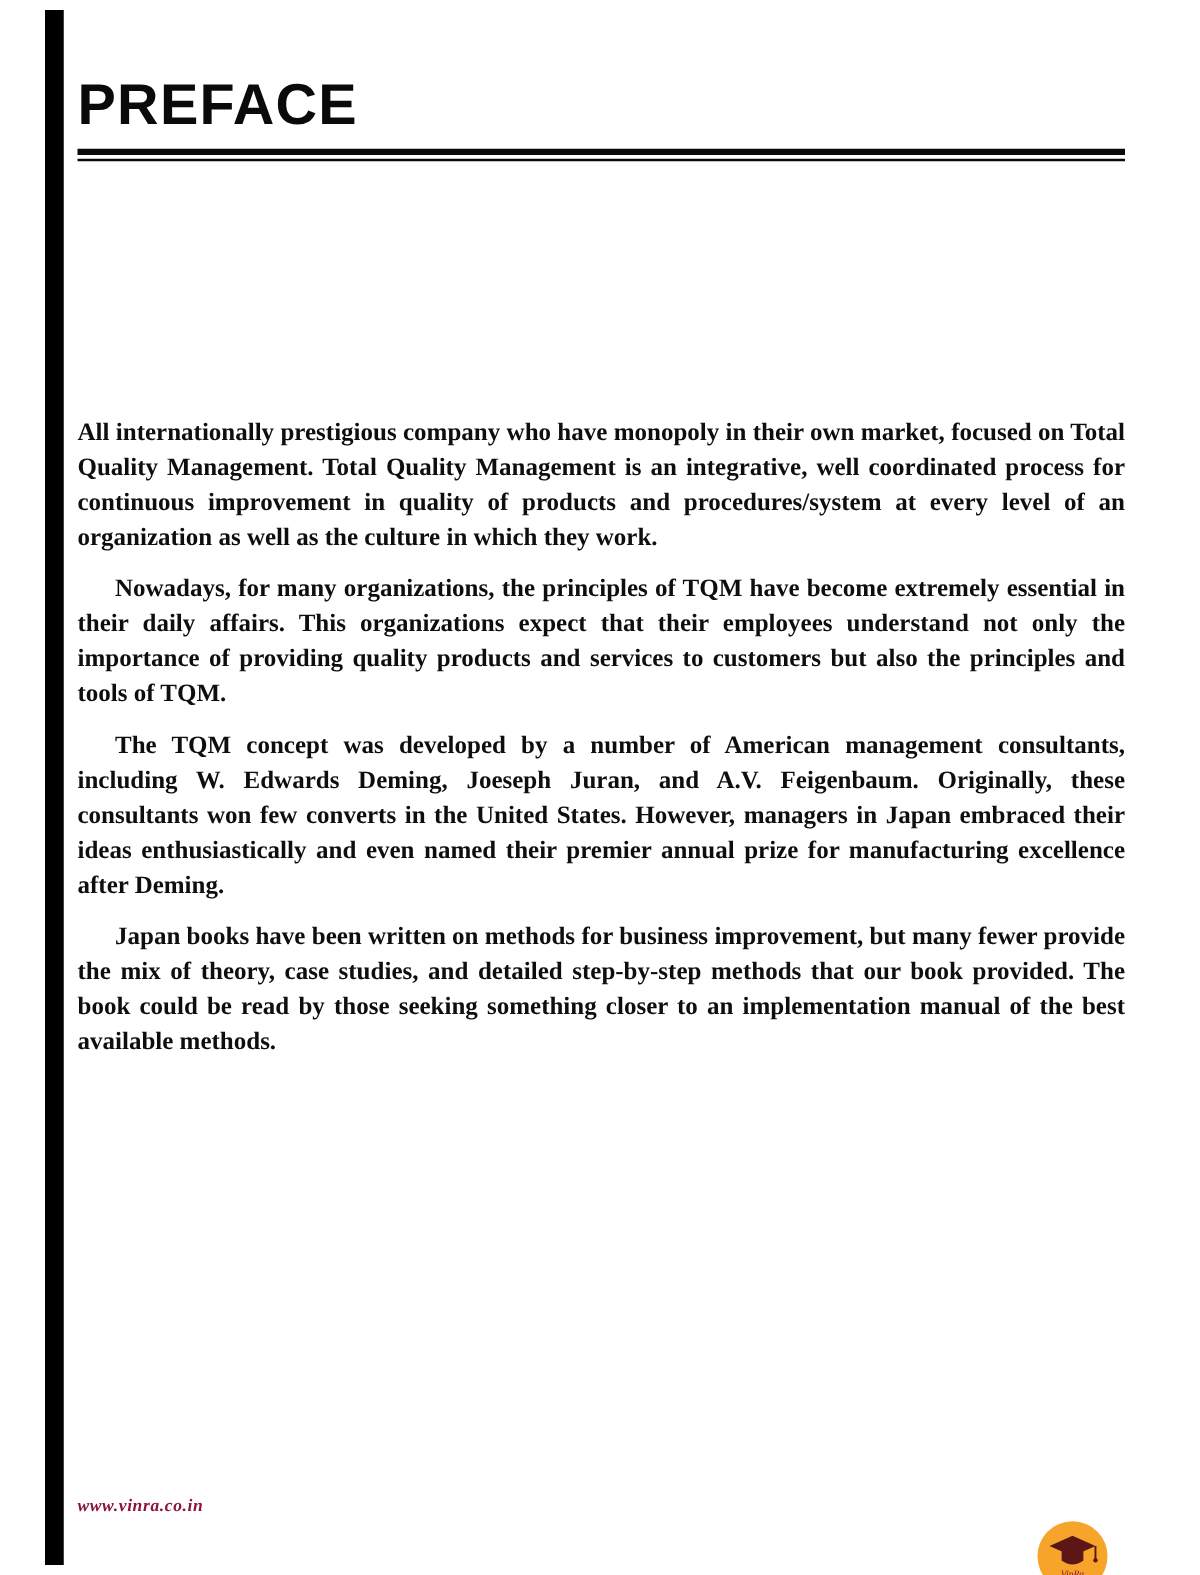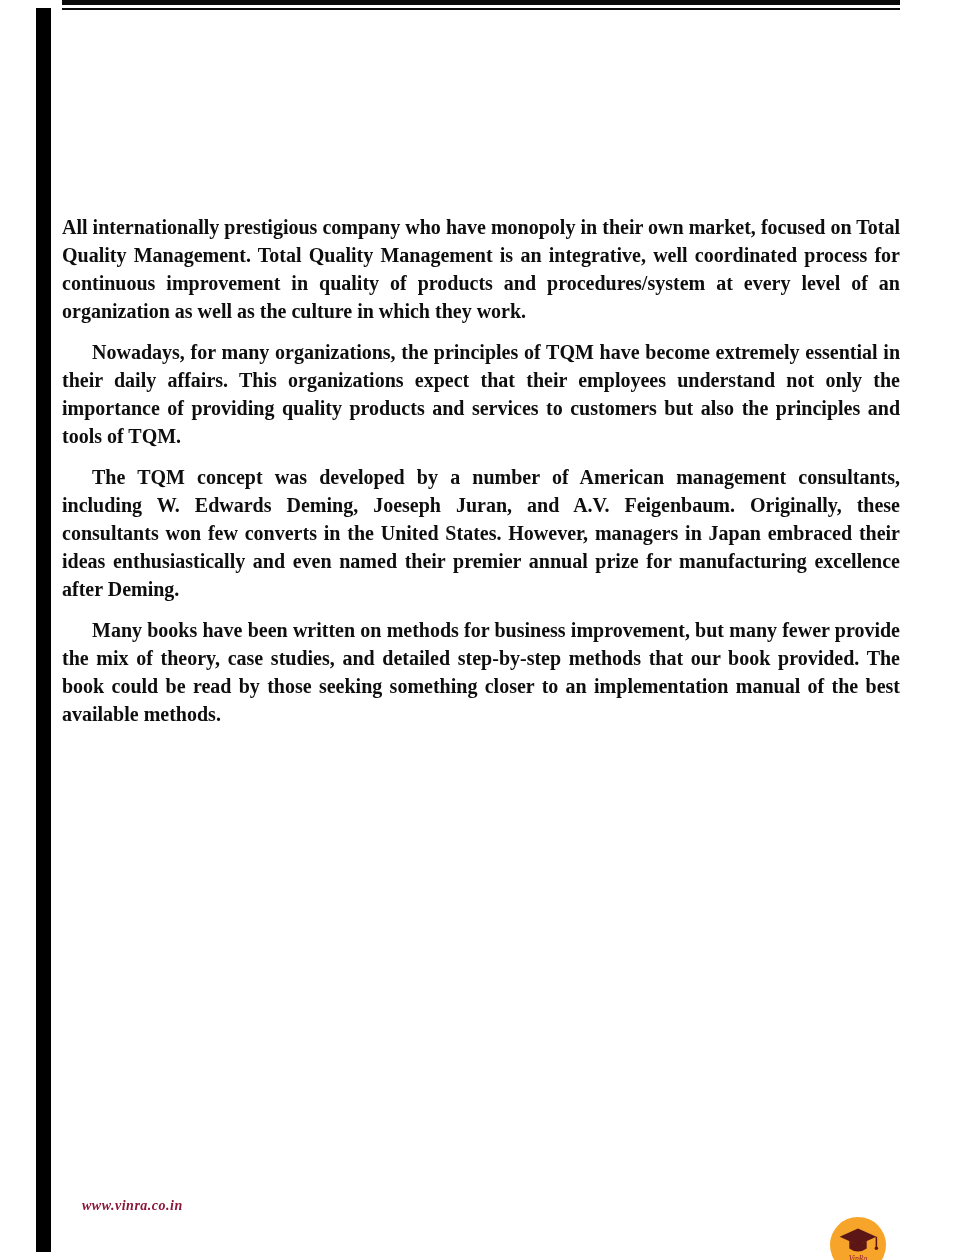--- a/index.html
+++ b/index.html
@@ -63,47 +63,47 @@
   .footer-url {
     position: absolute;
     left: 62px;
     top: 1198px;
     font-family: "Liberation Serif", serif;
     font-style: italic;
     font-weight: bold;
     font-size: 14px;
     color: #8b1538;
     letter-spacing: 0.5px;
-    margin-left: 20px;
   }
   .logo {
     position: absolute;
     left: 829px;
     top: 1216px;
     width: 58px;
     height: 58px;
     text-align: center;
   }
 </style>
 </head>
 <body>
 
 <div class="page">
 
   <div class="left-bar"></div>
 
   <div class="content">
+    <h1 class="page-title">PREFACE</h1>
 
     <div class="double-rule"></div>
 
     <div class="body-text">
       <p>All internationally prestigious company who have monopoly in their own market, focused on Total Quality Management. Total Quality Management is an integrative, well coordinated process for continuous improvement in quality of products and procedures/system at every level of an organization as well as the culture in which they work.</p>
       <p class="indent">Nowadays, for many organizations, the principles of TQM have become extremely essential in their daily affairs. This organizations expect that their employees understand not only the importance of providing quality products and services to customers but also the principles and tools of TQM.</p>
       <p class="indent">The TQM concept was developed by a number of American management consultants, including W. Edwards Deming, Joeseph Juran, and A.V. Feigenbaum. Originally, these consultants won few converts in the United States. However, managers in Japan embraced their ideas enthusiastically and even named their premier annual prize for manufacturing excellence after Deming.</p>
-      <p class="indent">Many books have been written on methods for business improvement, but many fewer provide the mix of theory, case studies, and detailed step-by-step methods that our book provided. The book could be read by those seeking something closer to an implementation manual of the best available methods.</p>
+      <p class="indent">Japan books have been written on methods for business improvement, but many fewer provide the mix of theory, case studies, and detailed step-by-step methods that our book provided. The book could be read by those seeking something closer to an implementation manual of the best available methods.</p>
     </div>
   </div>
 
   <span class="footer-url">www.vinra.co.in</span>
 
   <div class="logo">
     <svg width="58" height="58" viewBox="0 0 60 60">
       <circle cx="30" cy="30" r="29" fill="#f7a52a"></circle>
 
       <polygon points="30,13 49,21.5 30,30 11,21.5" fill="#5c1616"></polygon>

